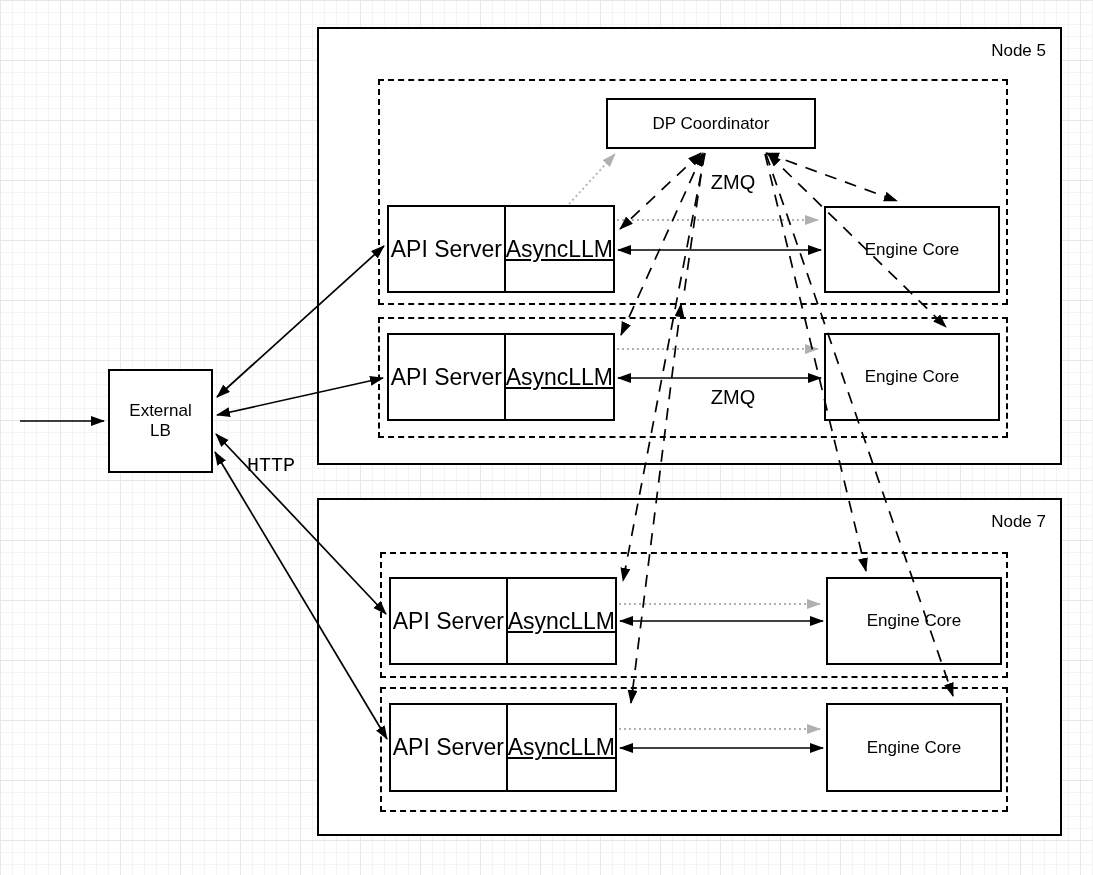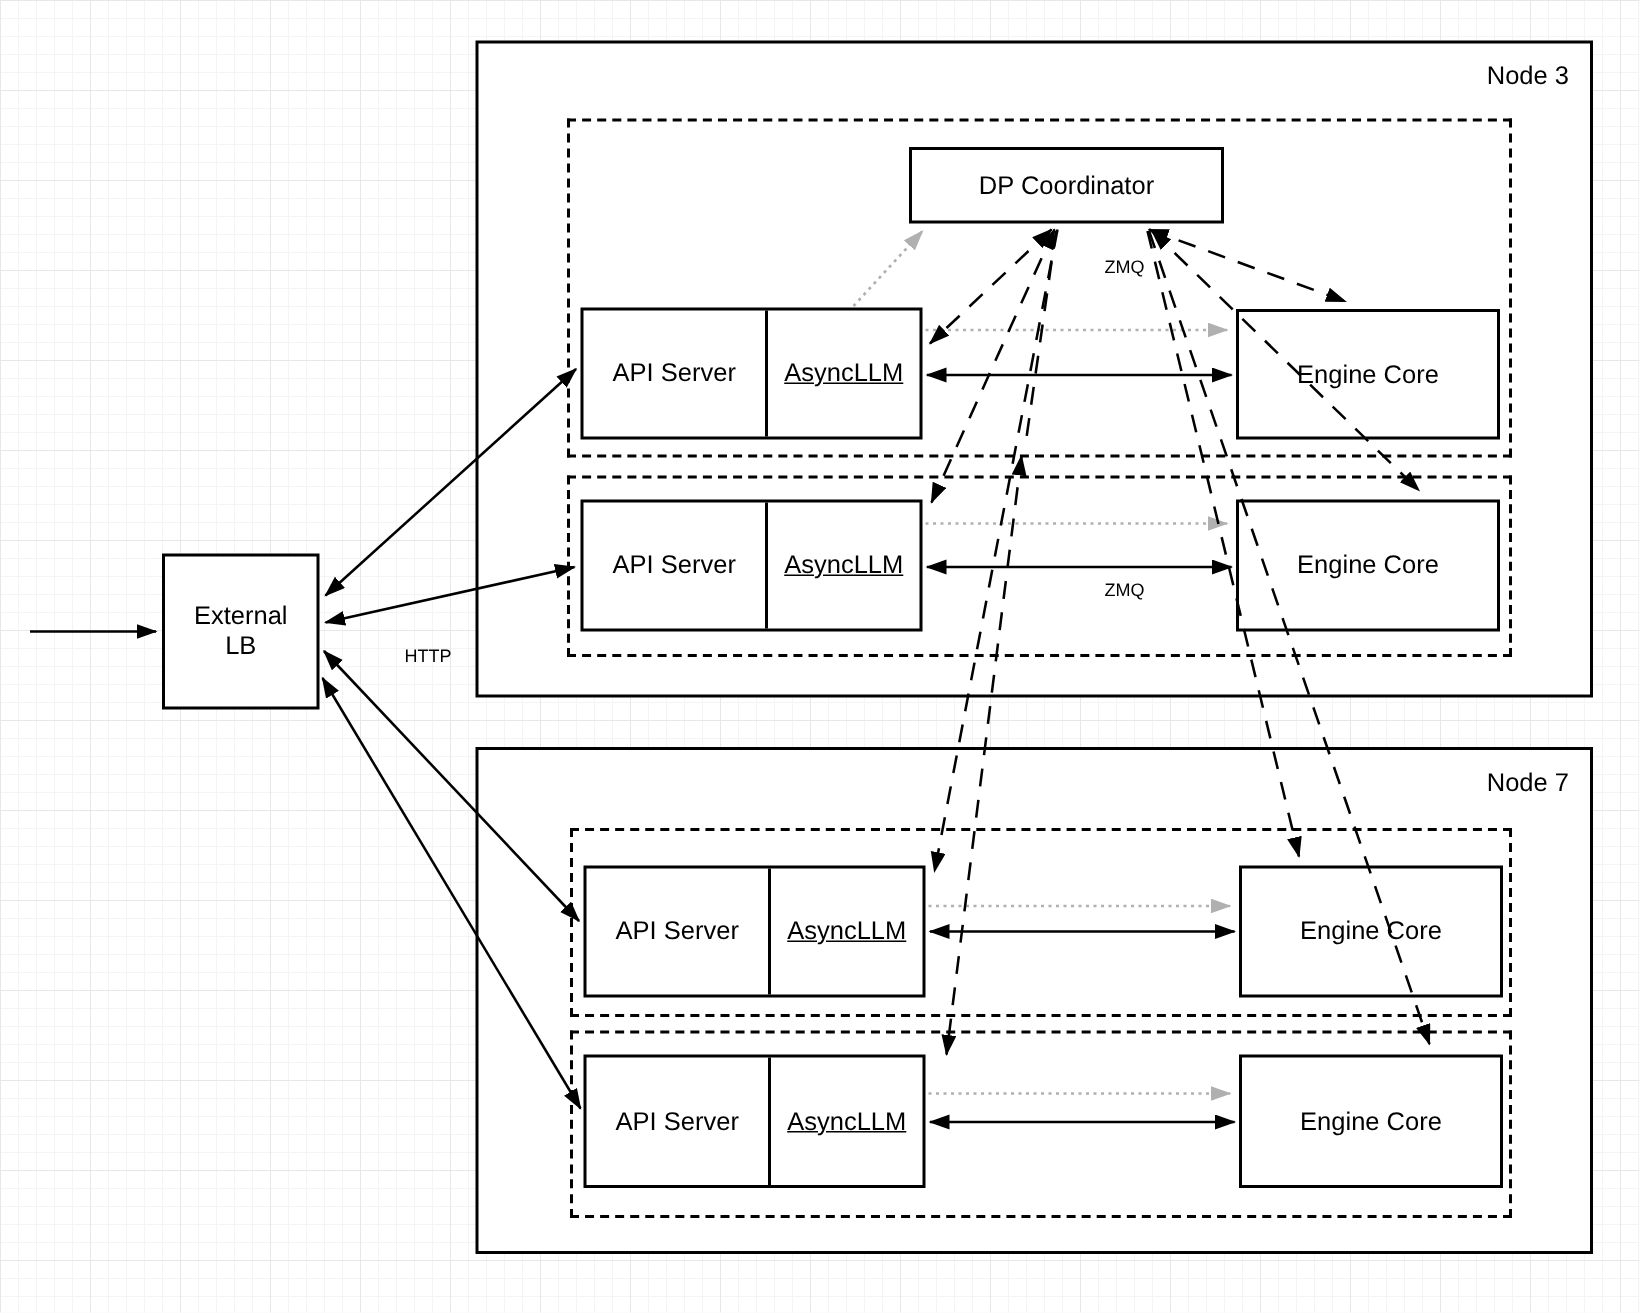--- a/index.html
+++ b/index.html
@@ -12,33 +12,33 @@
       linear-gradient(90deg,#e7e7e7 1px, transparent 1px),
       linear-gradient(#f4f4f4 1px, transparent 1px),
       linear-gradient(90deg,#f4f4f4 1px, transparent 1px);
     background-size:60px 60px,60px 60px,12px 12px,12px 12px;
   }
   .box{position:absolute;background:#fff;border:2px solid #000;box-sizing:border-box;}
   .group{position:absolute;border:2px dashed #000;box-sizing:border-box;background:transparent;}
   .node-title{position:absolute;top:12px;right:14px;font-size:17px;}
   .center-label{display:flex;align-items:center;justify-content:center;text-align:center;font-size:17px;}
   .split{display:flex;align-items:stretch;}
-  .split .cell{display:flex;align-items:center;justify-content:center;font-size:17px;}
+  .split .cell{display:flex;align-items:center;justify-content:center;font-size:23px;}
   .split .cell.left{width:121px;border-right:2px solid #000;}
   .split .cell.right{flex:1;text-decoration:underline;}
-  .edge-label{position:absolute;font-size:12px;width:60px;text-align:right;}
+  .edge-label{position:absolute;font-size:20px;width:60px;text-align:center;}
   svg.edges{position:absolute;left:0;top:0;pointer-events:none;}
 </style>
 </head>
 <body>
 
 <div id="canvas">
 
   <div class="box" style="left:317px;top:27px;width:745px;height:438px;">
-    <div class="node-title">Node 3</div>
+    <div class="node-title">Node 5</div>
   </div>
 
   <div class="box" style="left:317px;top:498px;width:745px;height:338px;">
     <div class="node-title">Node 7</div>
   </div>
 
   <div class="group" style="left:378px;top:79px;width:630px;height:226px;"></div>
   <div class="group" style="left:378px;top:317px;width:630px;height:121px;"></div>
   <div class="group" style="left:380px;top:552px;width:628px;height:126px;"></div>
   <div class="group" style="left:380px;top:687px;width:628px;height:125px;"></div>
@@ -81,21 +81,21 @@
   <div class="box split" style="left:389px;top:703px;width:228px;height:89px;">
     <div class="cell left">API Server</div>
     <div class="cell right">AsyncLLM</div>
   </div>
   <div class="box center-label" style="left:826px;top:703px;width:176px;height:89px;">
     <span>Engine Core</span>
   </div>
 
   <div class="edge-label" style="left:703px;top:171px;">ZMQ</div>
   <div class="edge-label" style="left:703px;top:386px;">ZMQ</div>
-  <div class="edge-label" style="left:241px;top:430px;">HTTP</div>
+  <div class="edge-label" style="left:241px;top:454px;font-family:Liberation Mono, monospace;">HTTP</div>
 
   <svg class="edges" width="1093" height="875" viewBox="0 0 1093 875">
     <defs>
       <marker id="ah" markerUnits="userSpaceOnUse" markerWidth="16" markerHeight="12" refX="13" refY="5" orient="auto-start-reverse">
         <path d="M0,0 L14,5 L0,10 z" fill="#000"></path>
       </marker>
       <marker id="ahg" markerUnits="userSpaceOnUse" markerWidth="16" markerHeight="12" refX="13" refY="5" orient="auto-start-reverse">
         <path d="M0,0 L14,5 L0,10 z" fill="#b0b0b0"></path>
       </marker>
     </defs>

